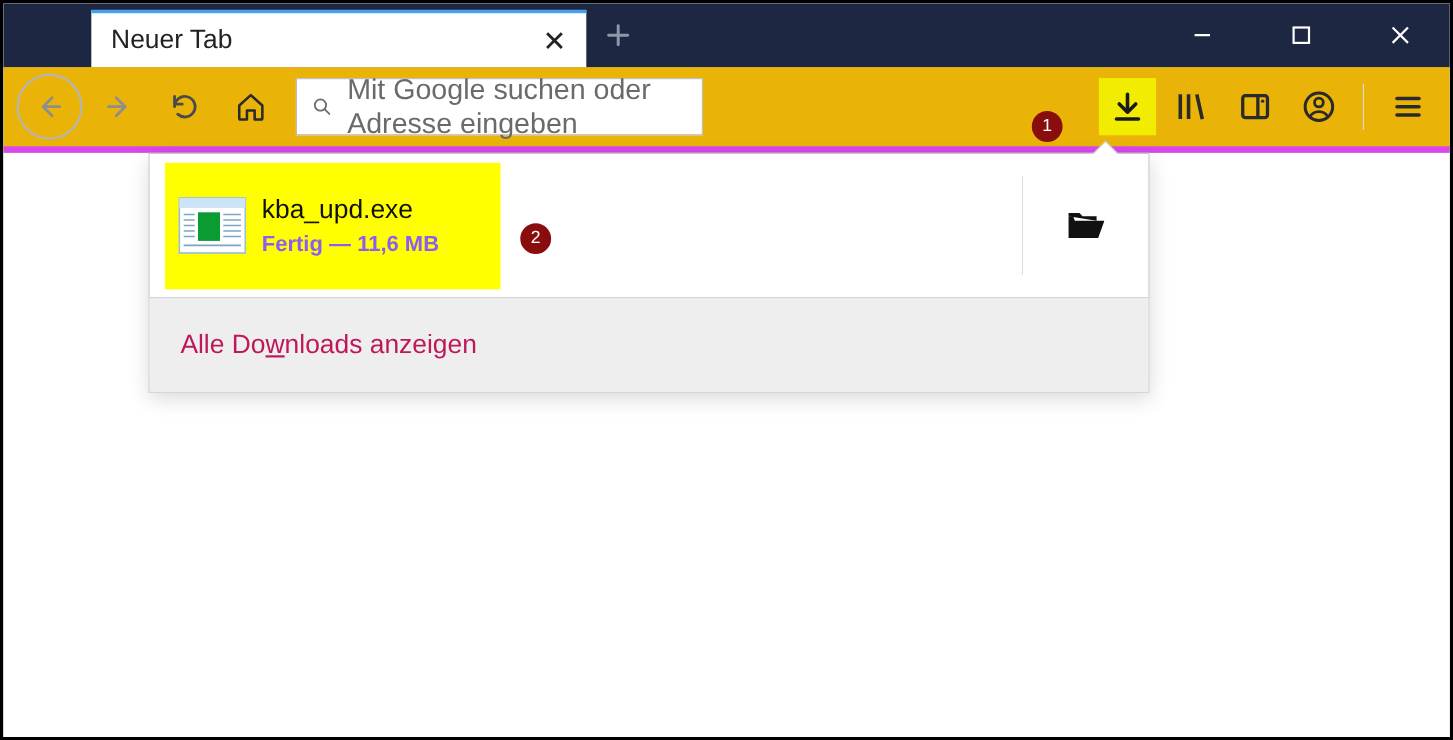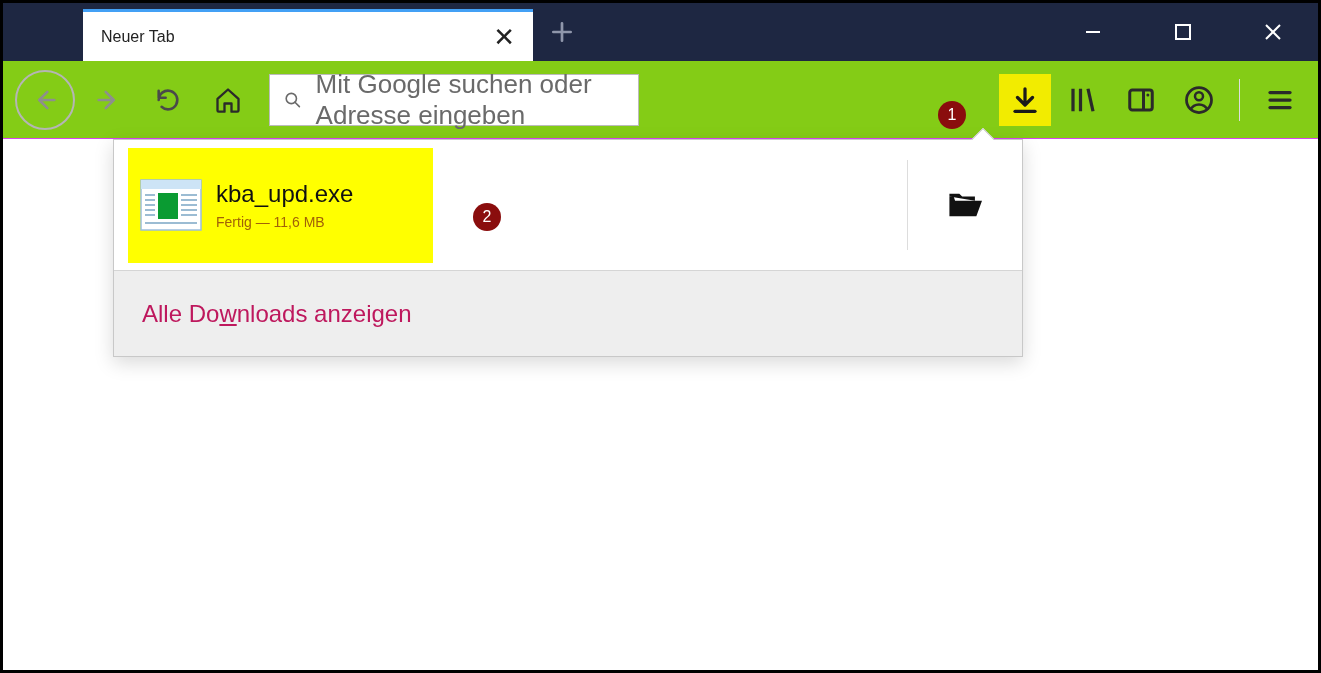--- a/index.html
+++ b/index.html
@@ -25,21 +25,21 @@
       width: 450px;
       margin-left: 80px;
       display: flex;
       align-items: center;
       justify-content: space-between;
       padding: 0 18px;
       border-top: 3px solid #43a0f5;
       position: relative;
     }
     .tab-title {
-      font-size: 16px;
+      font-size: 24px;
       color: #222;
     }
     .tab-close {
       font-size: 26px;
       color: #222;
       cursor: pointer;
       line-height: 1;
     }
     .new-tab-btn {
       width: 58px;
@@ -62,22 +62,22 @@
       width: 90px;
       height: 58px;
       display: flex;
       align-items: center;
       justify-content: center;
       cursor: pointer;
     }
     .win-btn svg { stroke: #fff; fill: none; }
     .toolbar {
       height: 78px;
-      background: #84cc16;
-      border-bottom: 1px solid #d946ef;
+      background: #eab308;
+      border-bottom: 6px solid #d946ef;
       display: flex;
       align-items: center;
       padding: 0 12px;
       gap: 6px;
     }
     .nav-btn {
       width: 54px;
       height: 54px;
       display: flex;
       align-items: center;
@@ -136,21 +136,21 @@
       align-items: center;
       justify-content: center;
       font-size: 16px;
       position: absolute;
       z-index: 200;
     }
     .badge1 { left: 935px; top: 98px; }
     .badge2 { left: 470px; top: 200px; }
     .downloads-panel {
       position: absolute;
-      left: 110px;
+      left: 132px;
       top: 136px;
       width: 910px;
       background: #fff;
       border: 1px solid #c8c8c8;
       box-shadow: 0 6px 18px rgba(0,0,0,0.15);
       z-index: 100;
     }
     .panel-arrow {
       position: absolute;
       top: -12px;
@@ -197,22 +197,23 @@
     .file-icon svg { width: 62px; height: 52px; }
     .file-text {
       margin-left: 10px;
     }
     .file-name {
       font-size: 24px;
       color: #111;
       margin-bottom: 6px;
     }
     .file-status {
-      font-size: 14px;
-      color: #a16207;
+      font-size: 20px;
+      color: #8b5cf6;
+      font-weight: bold;
     }
     .download-right {
       margin-left: auto;
       width: 115px;
       height: 90px;
       border-left: 1px solid #ddd;
       display: flex;
       align-items: center;
       justify-content: center;
       cursor: pointer;

